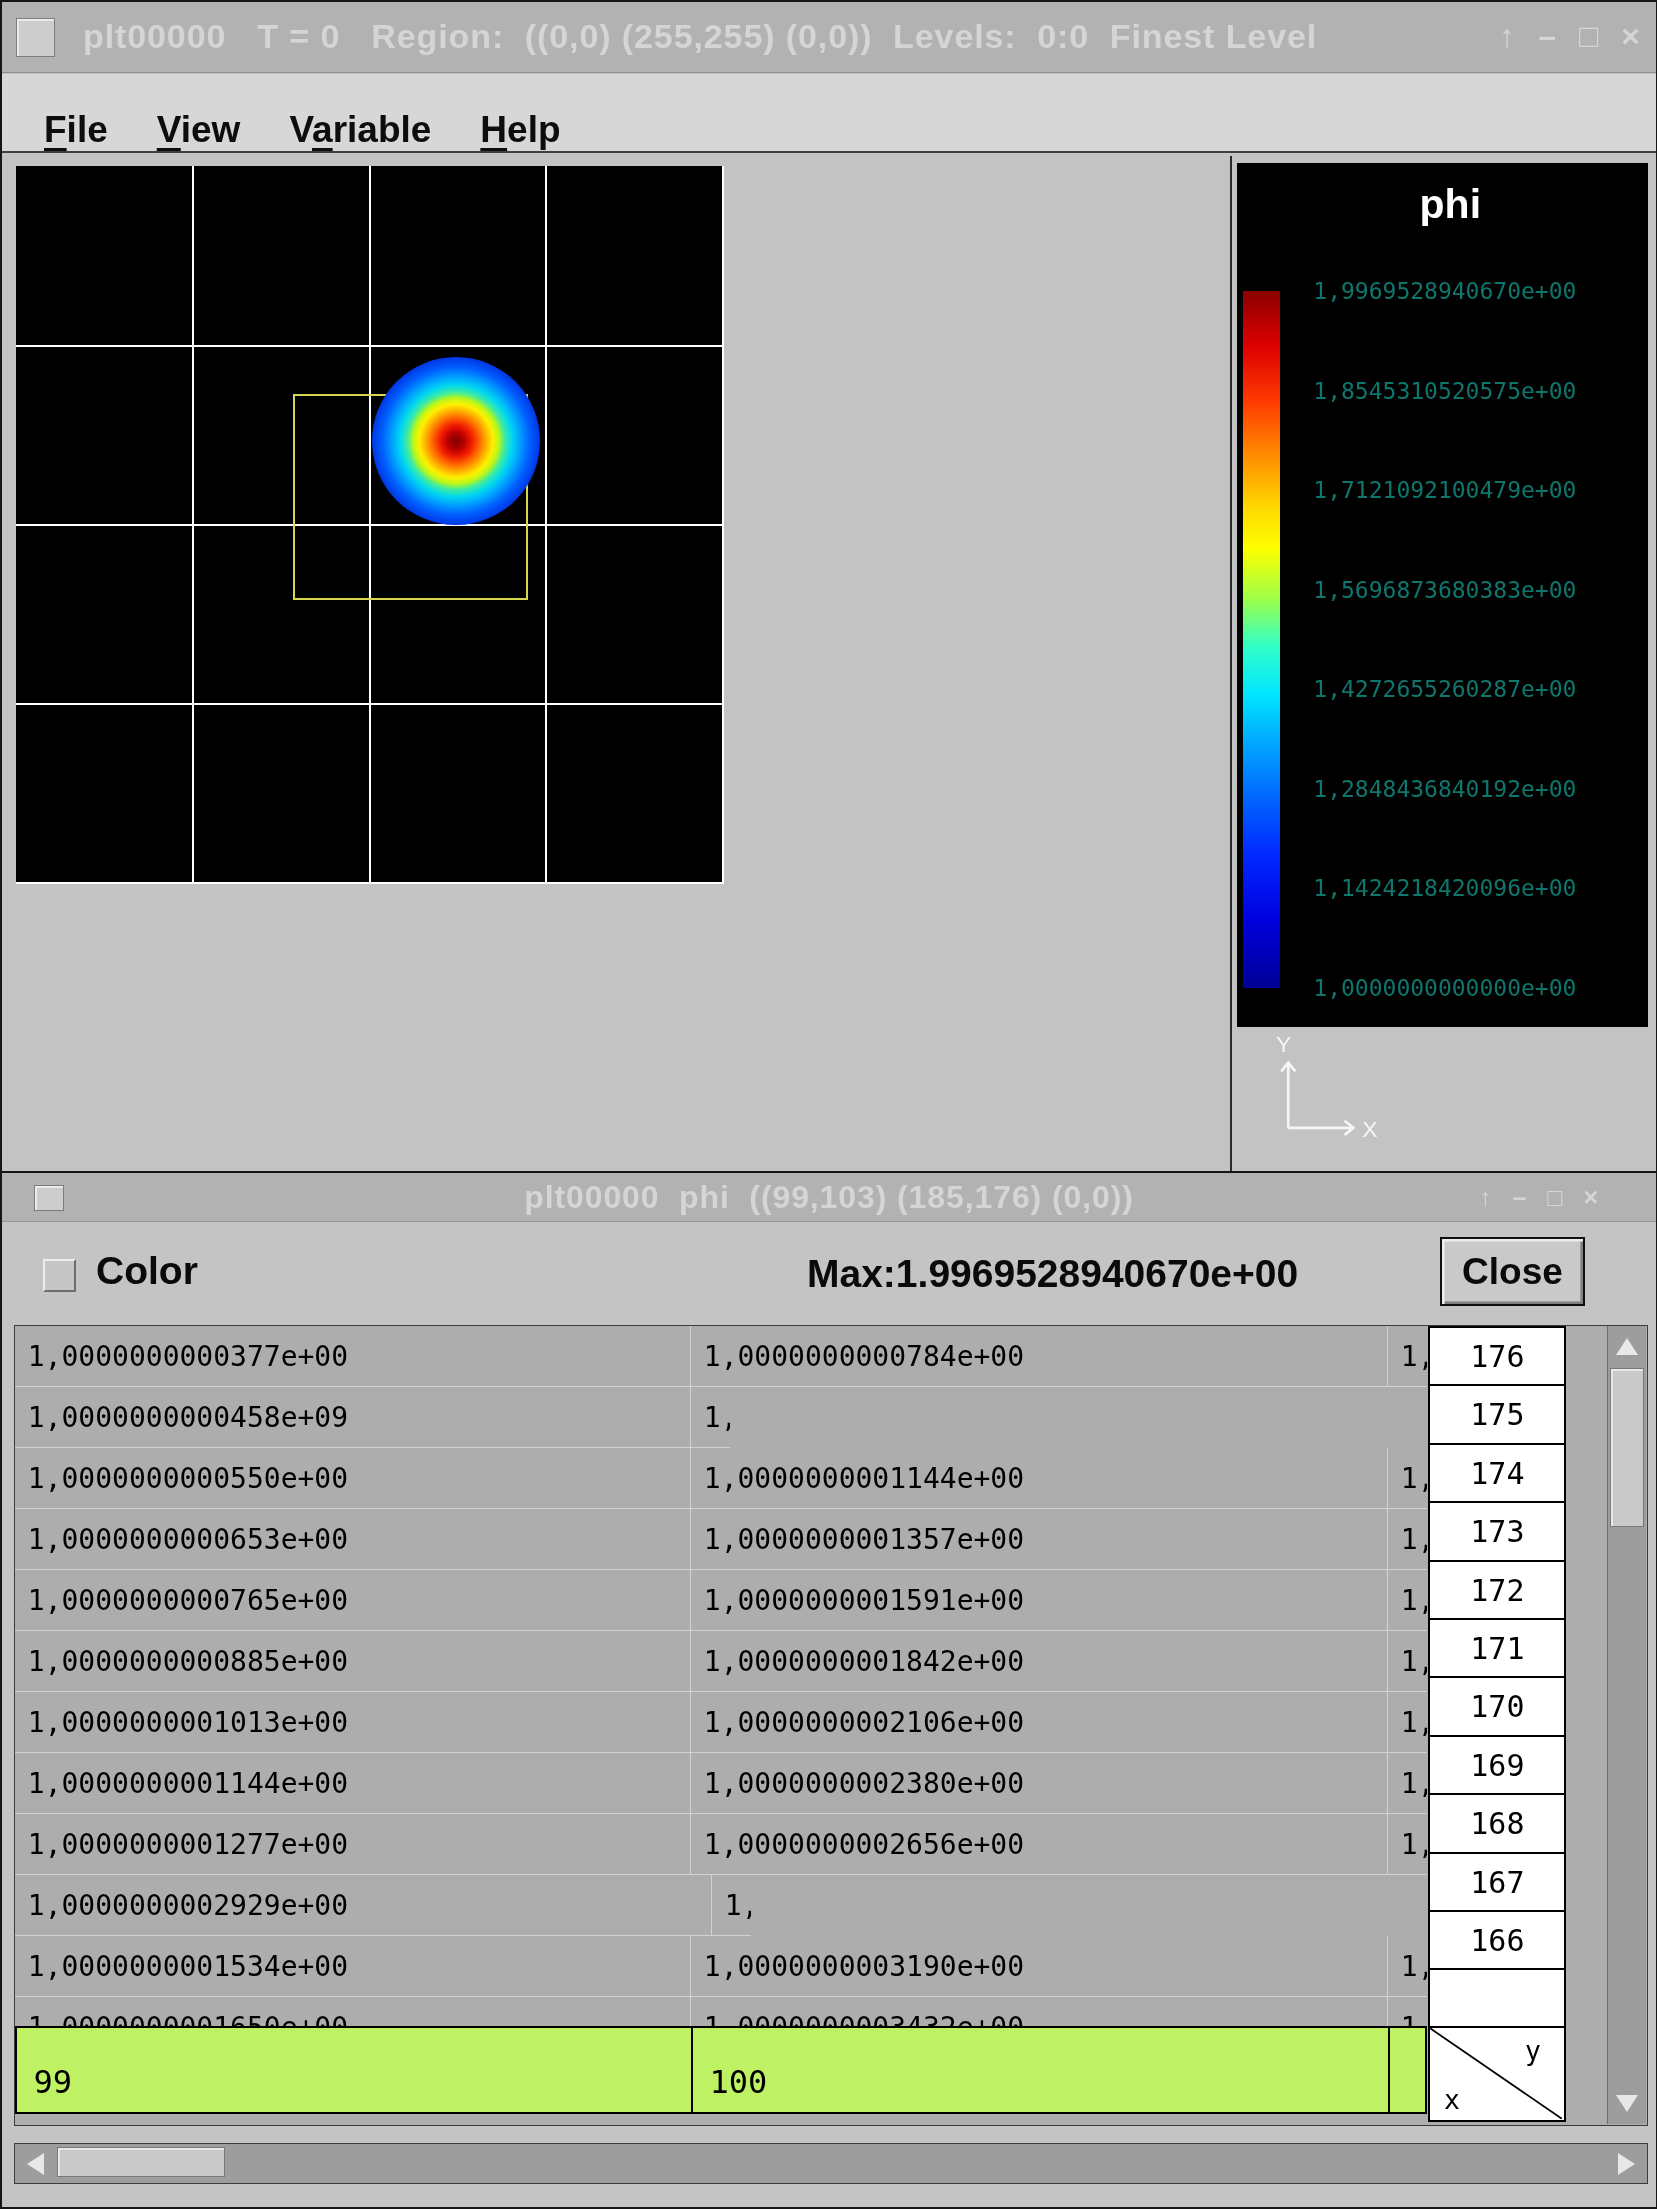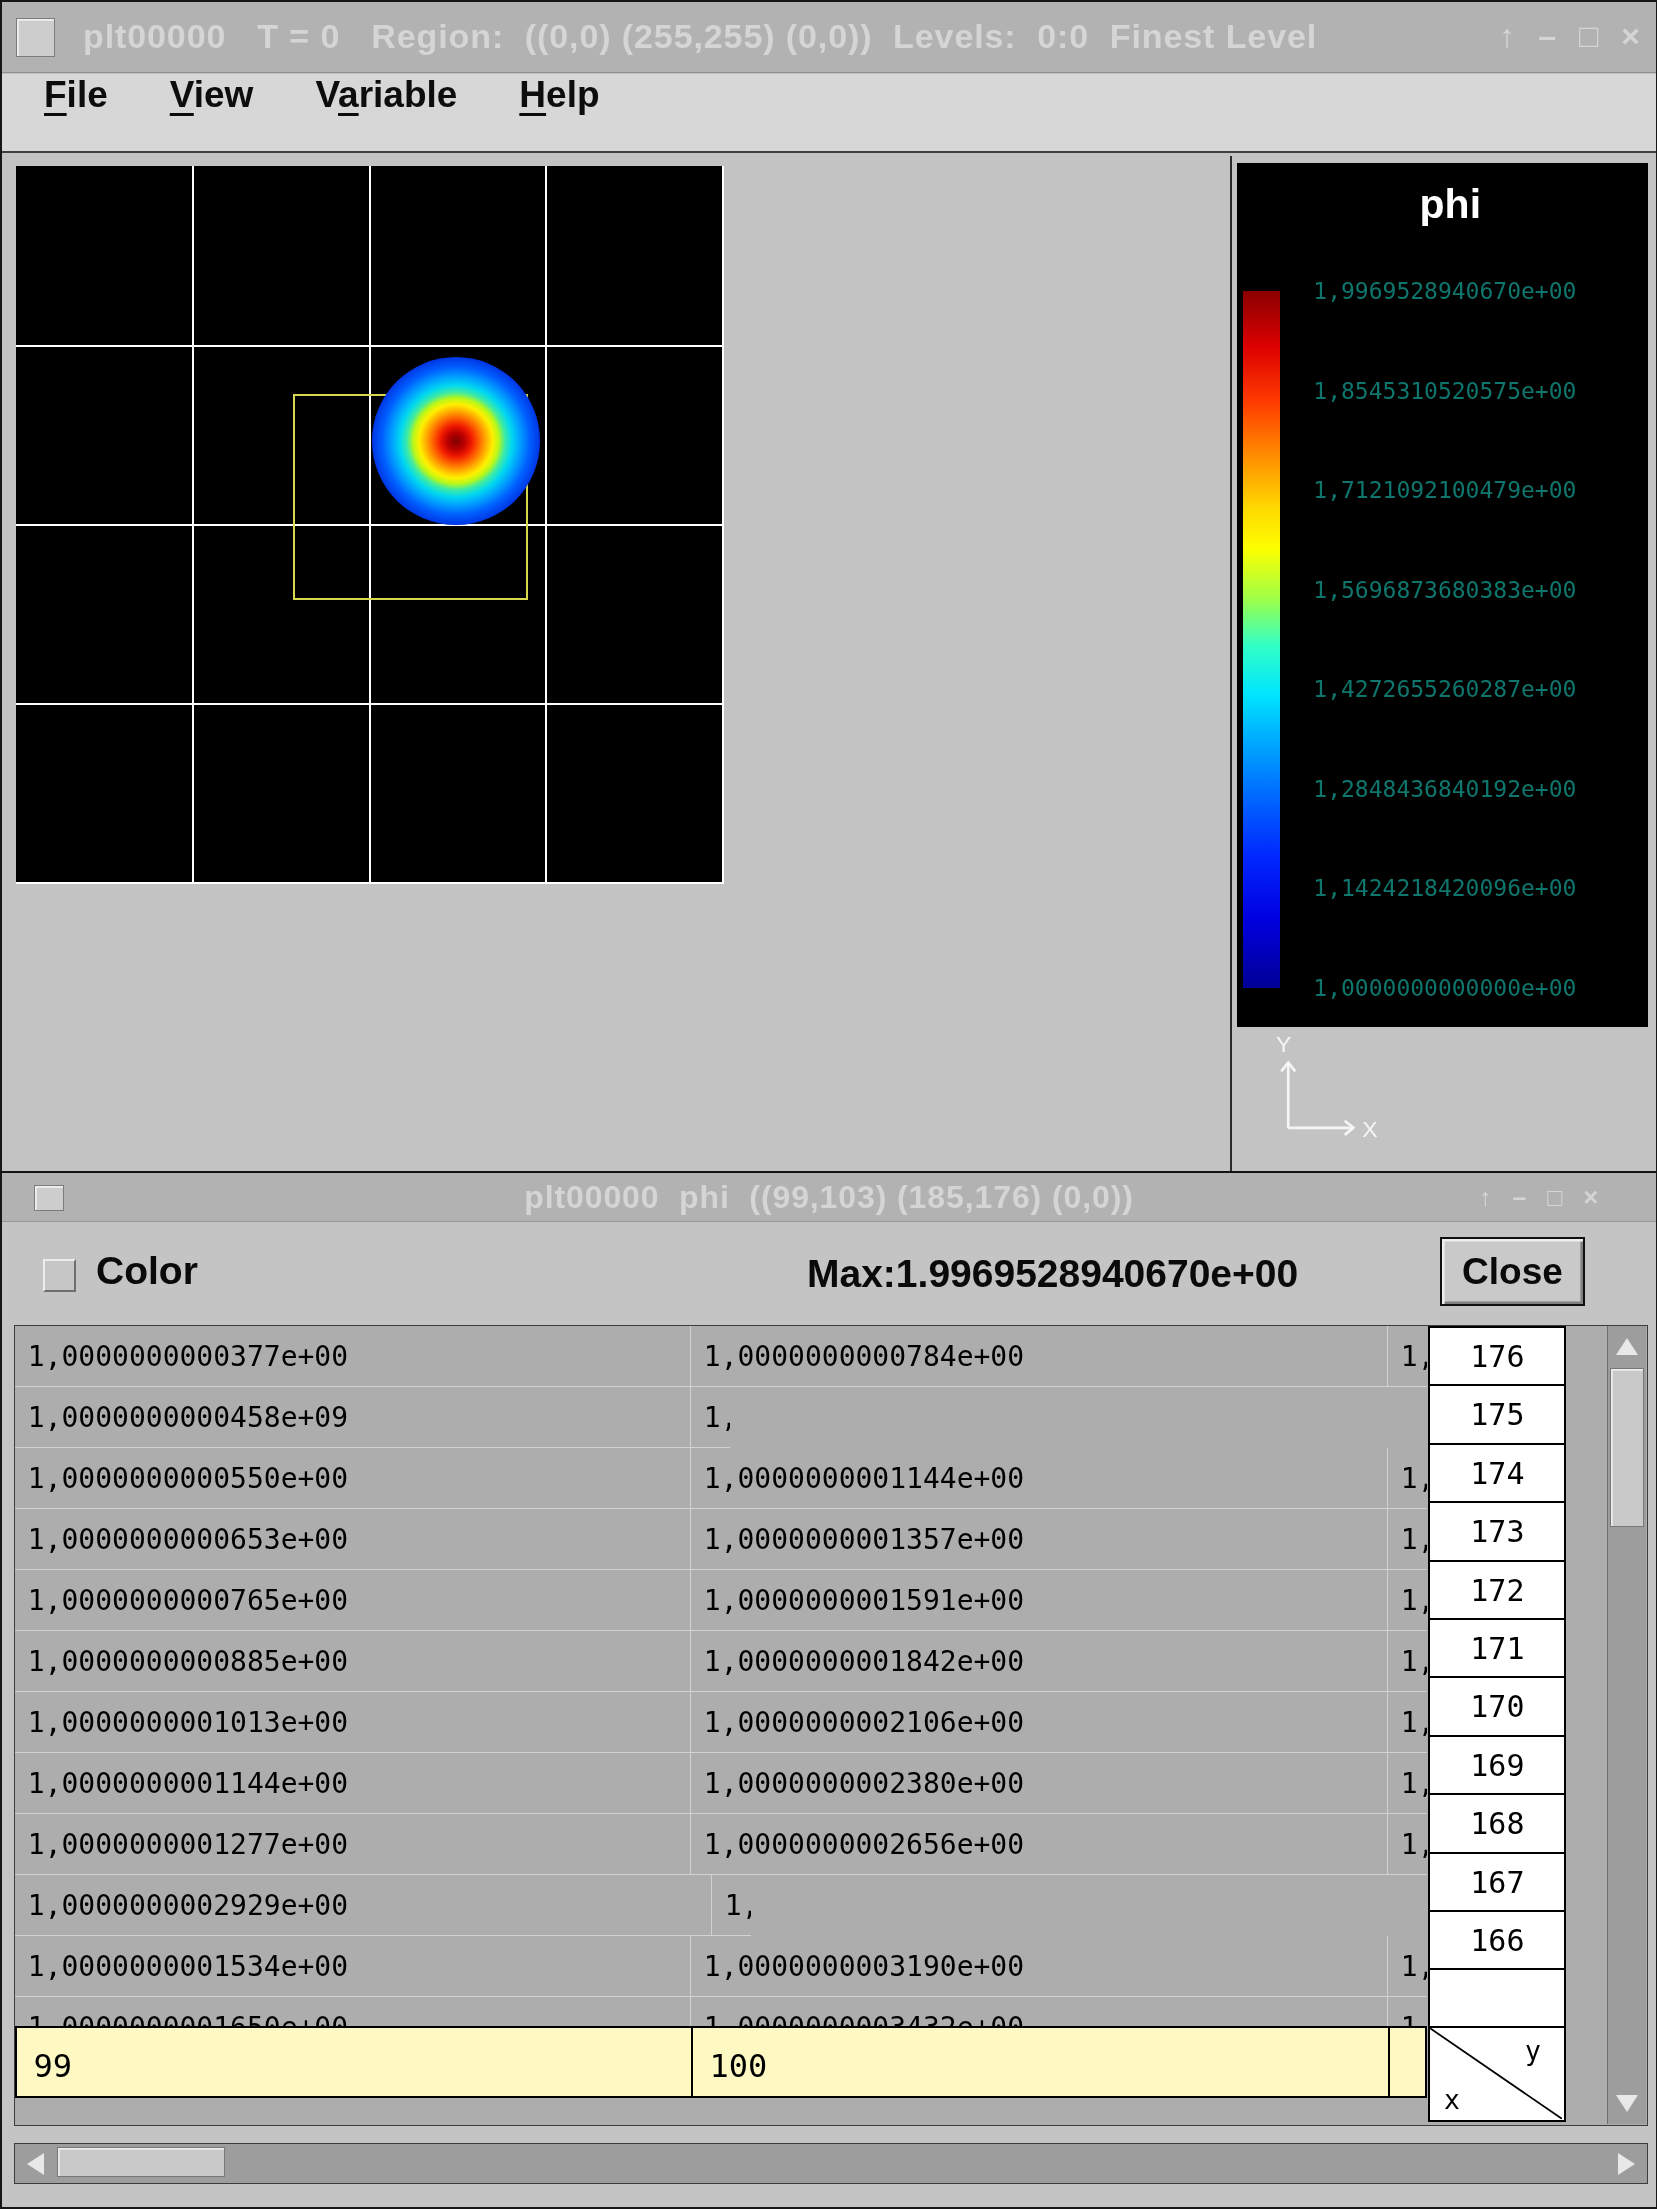--- a/index.html
+++ b/index.html
@@ -16,21 +16,21 @@
   .win-menu-icon { position:absolute; background:#cdcdcd; border:1.8px solid #7c7c7c;
     box-shadow: inset 1.8px 1.8px 0 #efefef; }
   #main-titlebar .win-menu-icon { left:14px; top:16px; width:39px; height:39px; }
   .title-text { color:#d5d5d5; font-weight:bold; letter-spacing:0.9px; white-space:pre; }
   #main-titlebar .title-text { position:absolute; left:81px; top:0; line-height:69px; font-size:34px; }
   .win-controls { position:absolute; top:0; display:flex; align-items:center; color:#d5d5d5; font-weight:bold; }
   #main-titlebar .win-controls { right:16px; height:69px; gap:23px; font-size:32px; }
 
   
   #menubar { position:absolute; top:72px; left:0; width:100%; height:79px; background:#d7d7d7;
-    border-bottom:2.6px solid #3f3f3f; display:flex; align-items:flex-start; padding-left:42px; gap:62px; }
+    border-bottom:2.6px solid #3f3f3f; display:flex; align-items:flex-end; padding-left:42px; gap:49px; }
   .menu-item { font-size:37px; font-weight:bold; color:#0d0d0d; cursor:default; }
   .menu-item .mn { text-decoration:underline; text-decoration-thickness:2.6px; text-underline-offset:6.2px; }
 
   
   #plot { position:absolute; left:14px; top:164px; width:708px; height:718px; background:#000; }
   .gl { position:absolute; background:#fff; }
   .gl.v { width:1.8px; top:0; height:100%; }
   .gl.h { height:1.8px; left:0; width:100%; }
   #subregion-box { position:absolute; left:277px; top:228px; width:235px; height:206px;
     border:2.6px solid #d8d850; z-index:2; }
@@ -88,21 +88,21 @@
     display:flex; align-items:center; overflow:hidden; white-space:nowrap; }
   .grid-cell.c0 { width:676px; } .grid-cell.c1 { width:697px; } .grid-cell.c2 { width:39px; border-right:none; }
 
   #index-col { position:absolute; left:1413px; top:0; width:138px; height:700px; overflow:hidden; }
   .index-cell { width:138px; height:61px; background:#fff; border:2.6px solid #000; margin-top:-2.6px;
     display:flex; align-items:center; justify-content:center;
     font-size:30px; font-family:"DejaVu Sans Mono", monospace; color:#000; }
   .index-cell:first-child { margin-top:0; }
 
   #col-header-row { position:absolute; left:0; top:700px; width:1412px; height:98px; }
-  .col-header-cell { position:absolute; top:0; height:72px; background:#fef9c3; border:2.6px solid #000; }
+  .col-header-cell { position:absolute; top:0; height:88px; background:#bef264; border:2.6px solid #000; }
   #col-h-0 { left:0; width:678px; }
   #col-h-1 { left:676px; width:700px; }
   #col-h-stub { left:1373px; width:39px; }
   .col-header-cell .lbl { position:absolute; left:16px; bottom:10.6px; font-size:32px;
     font-family:"DejaVu Sans Mono", monospace; color:#000; }
   #corner-cell { position:absolute; left:1413px; top:700px; width:138px; height:96px;
     background:#fff; border:2.6px solid #000; }
   #corner-cell line { stroke:#000; stroke-width:2; }
   #corner-cell text { fill:#000; font-size:30px; font-family:"DejaVu Sans Mono", monospace; }
 

